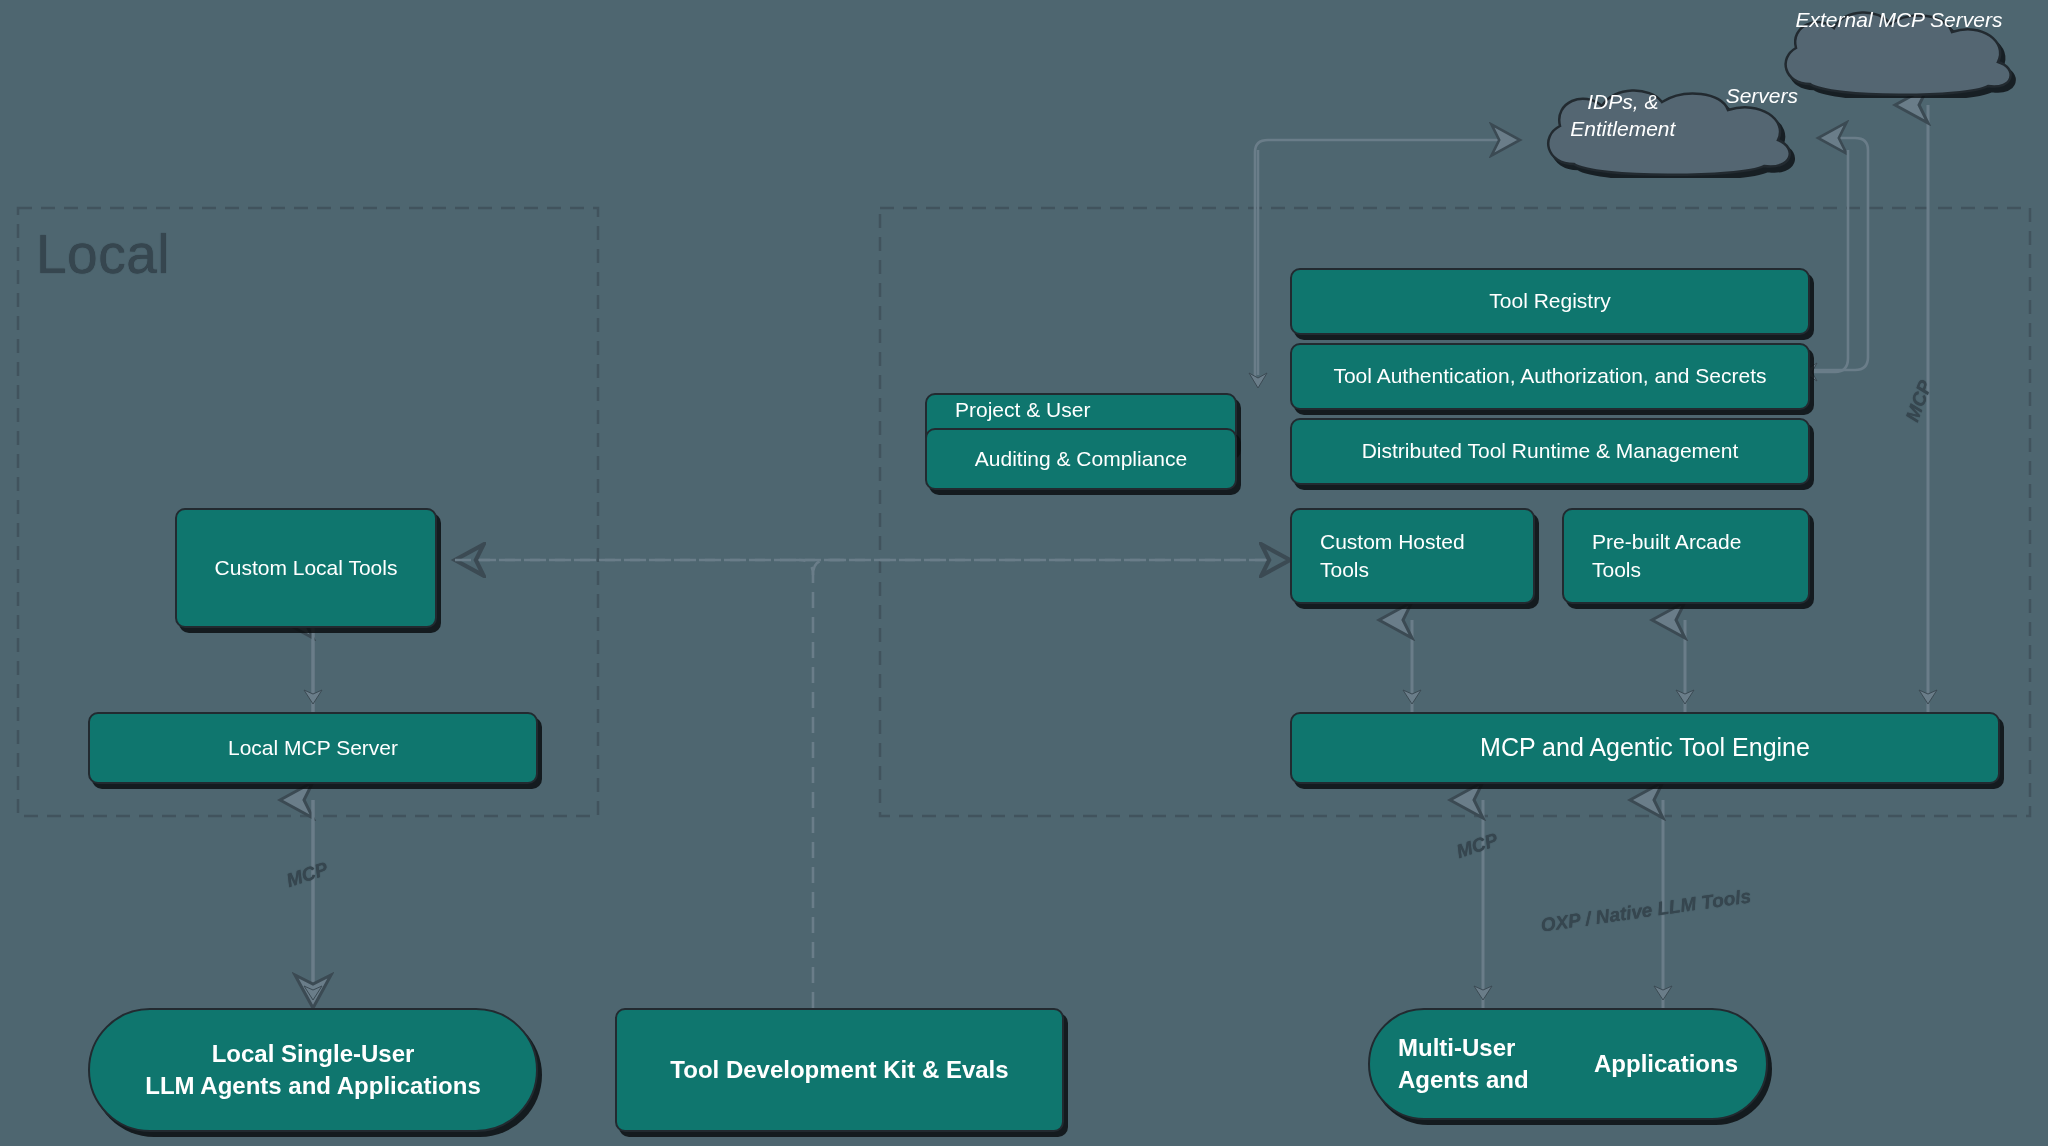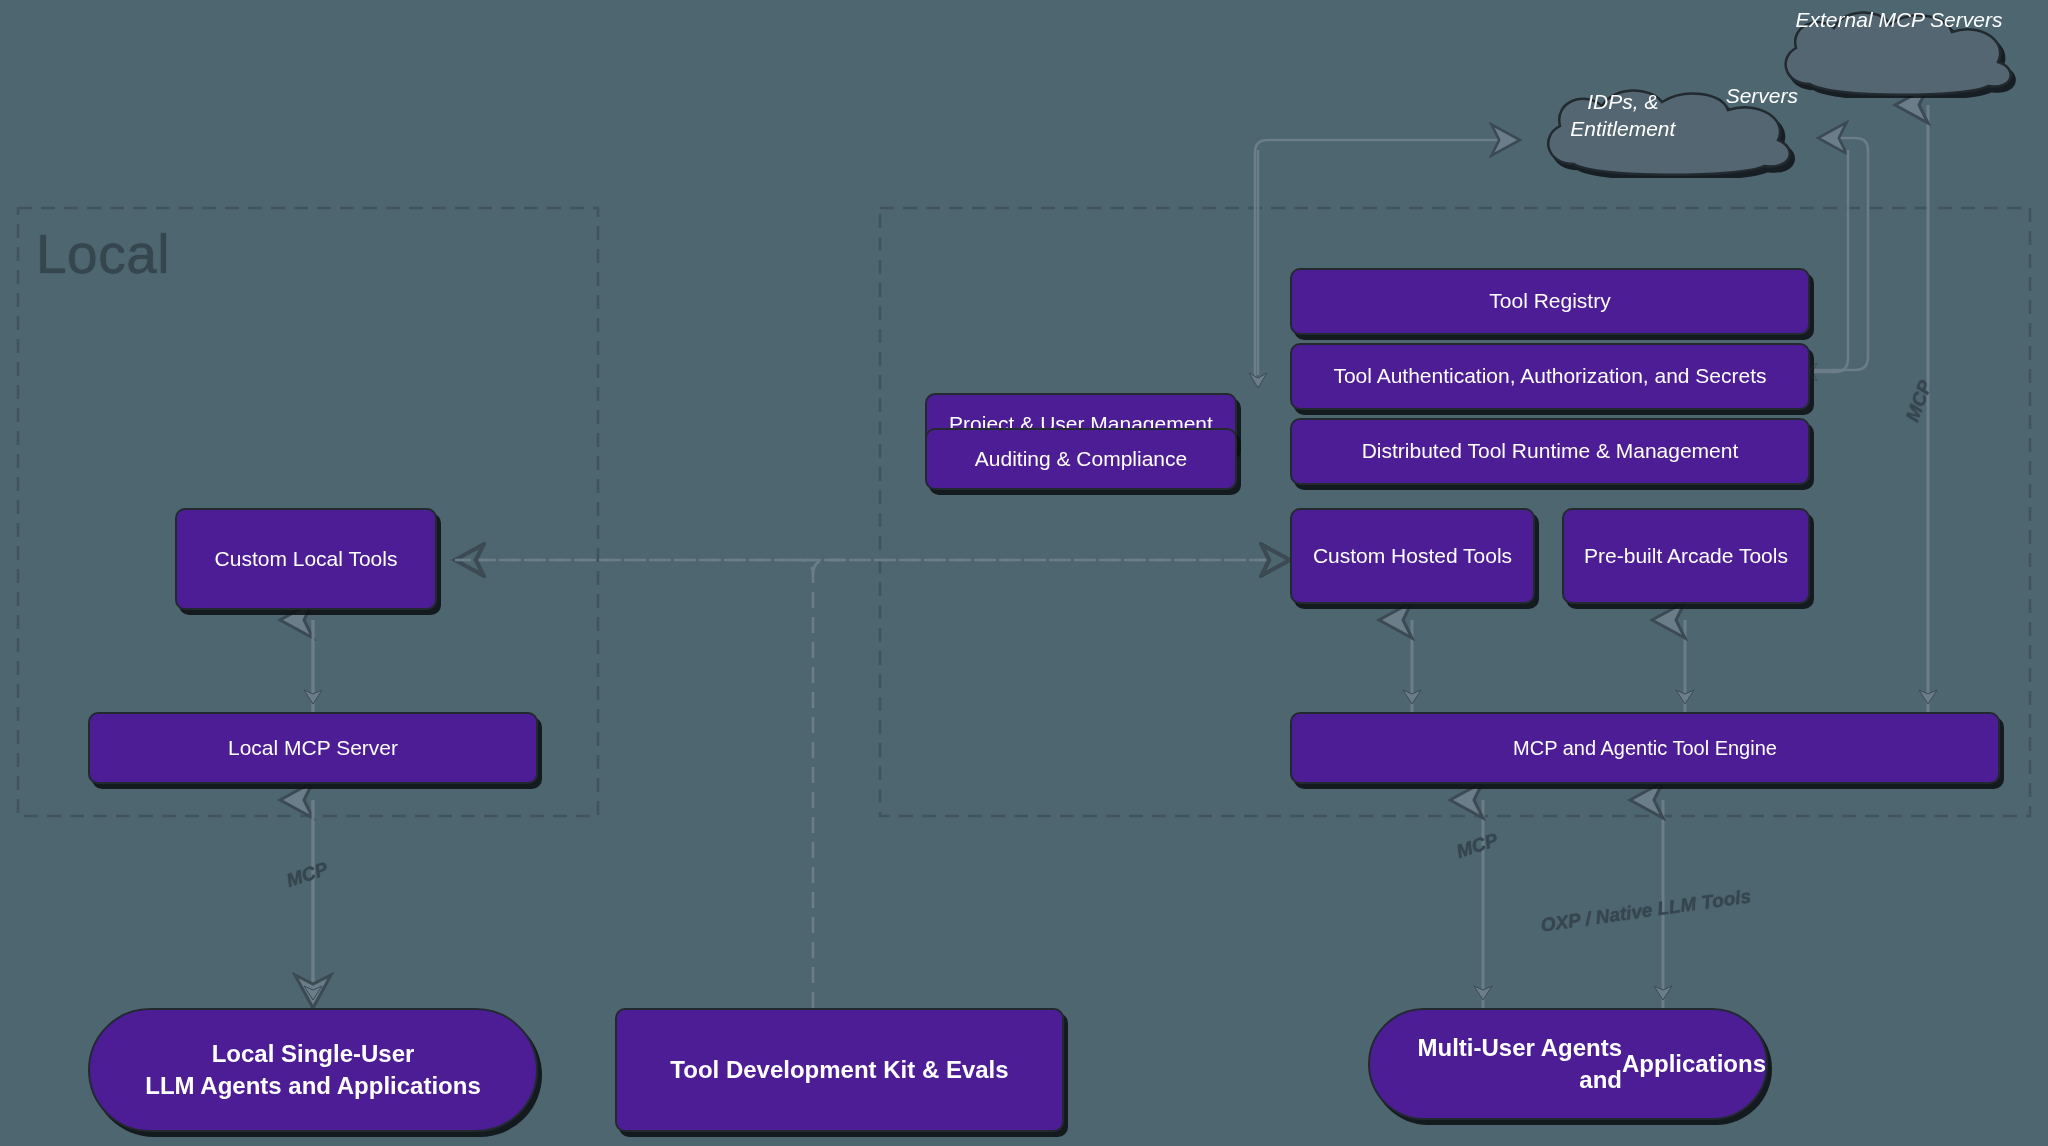--- a/index.html
+++ b/index.html
@@ -15,36 +15,36 @@
     color:#36464f;
     letter-spacing:.5px;
     white-space:nowrap;
     text-shadow:0 0 1px #2b3940;
   }
 
   
   .node{
     position:absolute;
     box-sizing:border-box;
-    background:#4c1d95;
+    background:#0f766e;
     border:2px solid #222a30;
     border-radius:10px;
     box-shadow:4px 5px 0 rgba(10,14,17,.85);
     display:flex;
     align-items:center;
     justify-content:center;
-    text-align:right;
+    text-align:left;
     color:#ffffff;
     font-size:21px;
     line-height:1.35;
-    padding:4px 0;
+    padding:4px 28px;
   }
   .node.pill{ border-radius:999px; }
   .node.bold{ font-weight:bold; font-size:24px; }
-  .node.big{ font-size:20px; }
+  .node.big{ font-size:25px; }
 
   
   .cloud{
     position:absolute;
     display:flex;
     align-items:flex-start;
     justify-content:center;
     text-align:center;
     color:#ffffff;
     font-style:italic;
@@ -148,21 +148,21 @@
   <div class="cloud" style="left:1530px; top:82px; width:278px; height:96px; flex-direction:row;">
     <svg viewBox="0 0 278 96" preserveAspectRatio="none">
       <path d="M44,82 C16,82 10,54 30,44 C24,20 54,8 72,24 C84,4 120,4 132,20
                C154,6 192,10 198,28 C230,18 258,38 248,58 C268,66 262,88 234,84
                C210,96 64,96 44,82 Z" fill="#546672" stroke="#222a30" stroke-width="2.5" style="filter:drop-shadow(4px 5px 0 rgba(10,14,17,.8));"></path>
     </svg>
     <span class="cloud-text" style="margin-top:6px;">IDPs, &amp; Entitlement</span>
     <span class="cloud-text">Servers</span>
   </div>
 
-  <div class="node" style="left:175px; top:508px; width:262px; height:102px;">Custom Local Tools</div>
+  <div class="node" style="left:175px; top:508px; width:262px; height:120px;">Custom Local Tools</div>
 
   <div class="node" style="left:88px; top:712px; width:450px; height:72px;">Local MCP Server</div>
 
   <div class="node pill bold" style="left:88px; top:1008px; width:450px; height:124px; flex-direction:column;">
     <span>Local Single-User</span>
     <span>LLM Agents and Applications</span>
   </div>
 
   <div class="node bold" style="left:615px; top:1008px; width:449px; height:124px;">Tool Development Kit &amp; Evals</div>
 

